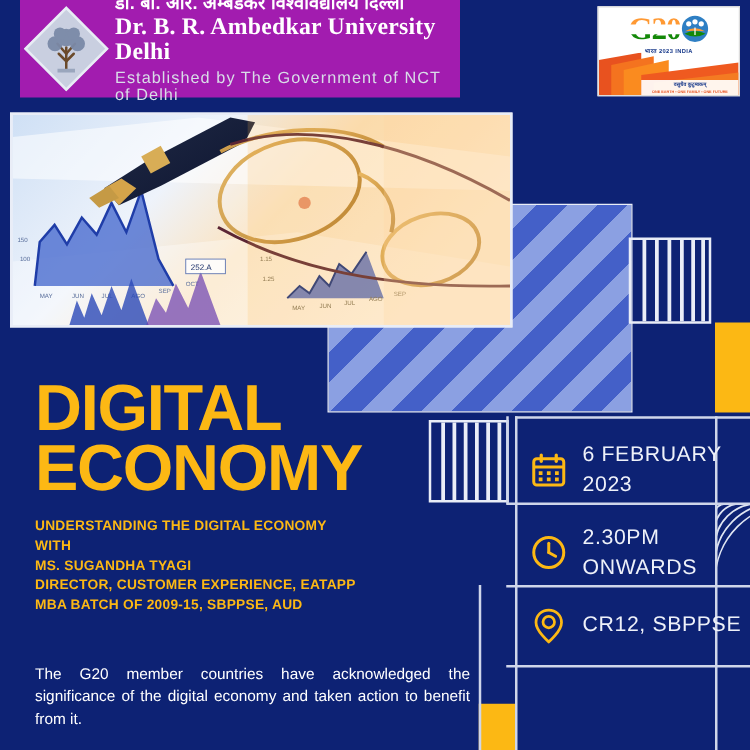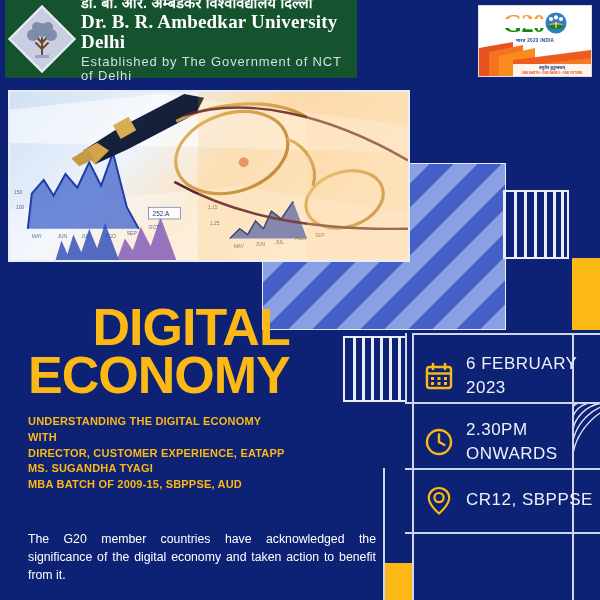--- a/index.html
+++ b/index.html
@@ -4,22 +4,22 @@
 <style>
   html,body{margin:0;padding:0;background:#222;}
   #poster{
     position:relative;width:600px;height:600px;overflow:hidden;
     background:#0d2274;
     font-family:"Liberation Sans",sans-serif;
   }
 
   
   .logo-bar{
-    position:absolute;left:5px;top:0;width:352px;height:78px;
-    background:#14532d;display:flex;align-items:center;z-index:30;
+    position:absolute;left:16px;top:0;width:352px;height:78px;
+    background:#a21caf;display:flex;align-items:center;z-index:30;
   }
   .emblem{
     width:62px;height:62px;margin-left:6px;flex:0 0 auto;position:relative;
     display:flex;align-items:center;justify-content:center;
   }
   .emblem .diamond{
     position:absolute;width:44px;height:44px;background:#c9cfe0;
     transform:rotate(45deg);border:2px solid #e8ecf5;
   }
   .emblem .tree{
@@ -83,21 +83,20 @@
   .gline.v{width:1.5px;}
 
   
   .arcs{position:absolute;left:572px;top:403px;width:70px;height:66px;z-index:13;overflow:hidden;}
 
   
   .title{
     position:absolute;left:28px;top:303px;z-index:25;
     color:#fcb814;font-size:52px;font-weight:bold;line-height:.93;
     letter-spacing:-1px;
-    text-align:right;
   }
   .subtitle{
     position:absolute;left:28px;top:414px;z-index:25;
     color:#fcb814;font-size:11px;font-weight:bold;line-height:1.44;
     letter-spacing:.2px;
   }
   .blurb{
     position:absolute;left:28px;top:530px;width:348px;z-index:25;
     color:#ffffff;font-size:12.3px;line-height:1.47;text-align:justify;
   }
@@ -239,22 +238,22 @@
   </div>
 
   <div class="title">
     <div>DIGITAL</div>
     <div>ECONOMY</div>
   </div>
 
   <div class="subtitle">
     <div>UNDERSTANDING THE DIGITAL ECONOMY</div>
     <div>WITH</div>
+    <div>MS. SUGANDHA TYAGI</div>
     <div>DIRECTOR, CUSTOMER EXPERIENCE, EATAPP</div>
-    <div>MS. SUGANDHA TYAGI</div>
     <div>MBA BATCH OF 2009-15, SBPPSE, AUD</div>
   </div>
 
   <div class="blurb">The G20 member countries  have acknowledged the significance of the digital economy and taken action to benefit from it.</div>
 
   <div class="info-row" id="info-date">
     <span class="info-icon">
       <svg viewBox="0 0 30 30" width="30" height="30">
         <rect x="3" y="6" width="24" height="21" rx="2.5" fill="none" stroke="#fcb814" stroke-width="2.4"></rect>
         <line x1="3" y1="12.5" x2="27" y2="12.5" stroke="#fcb814" stroke-width="2.4"></line>

